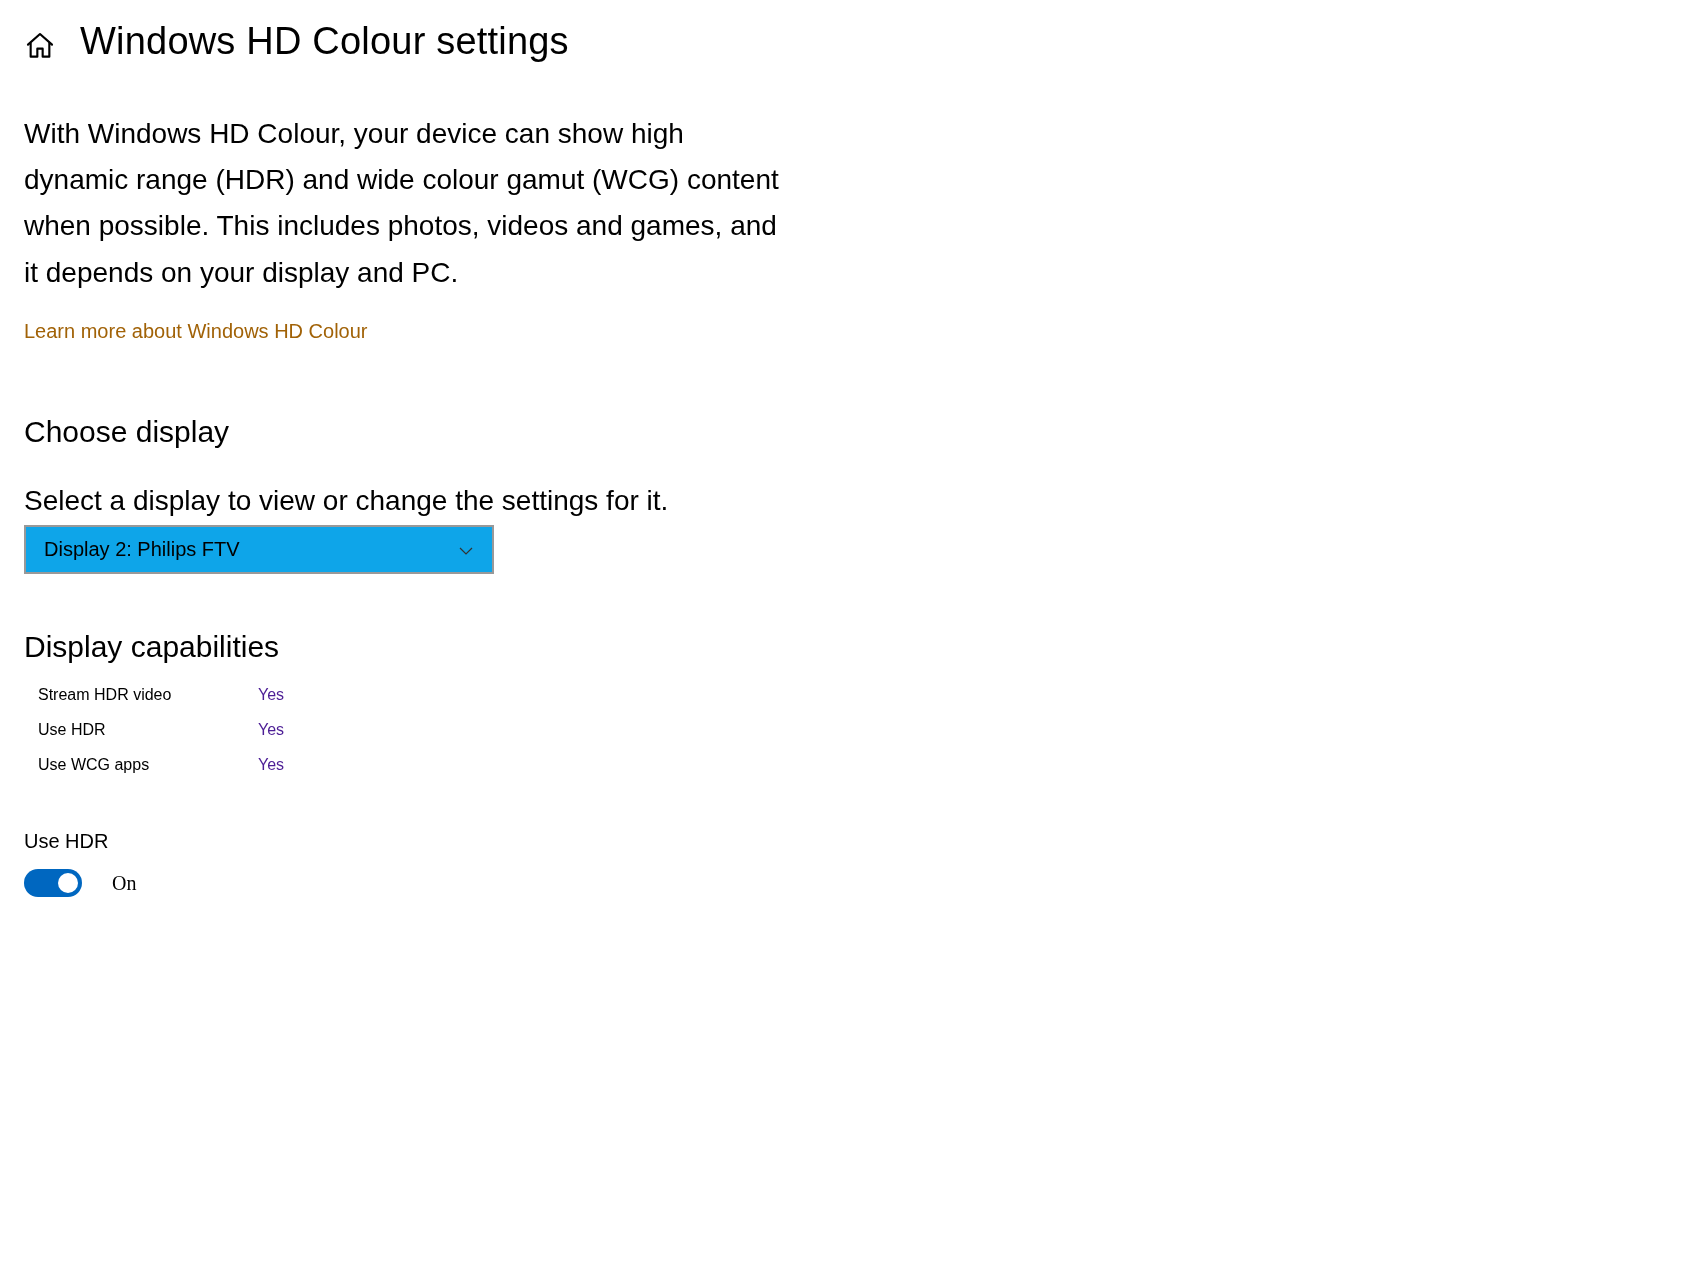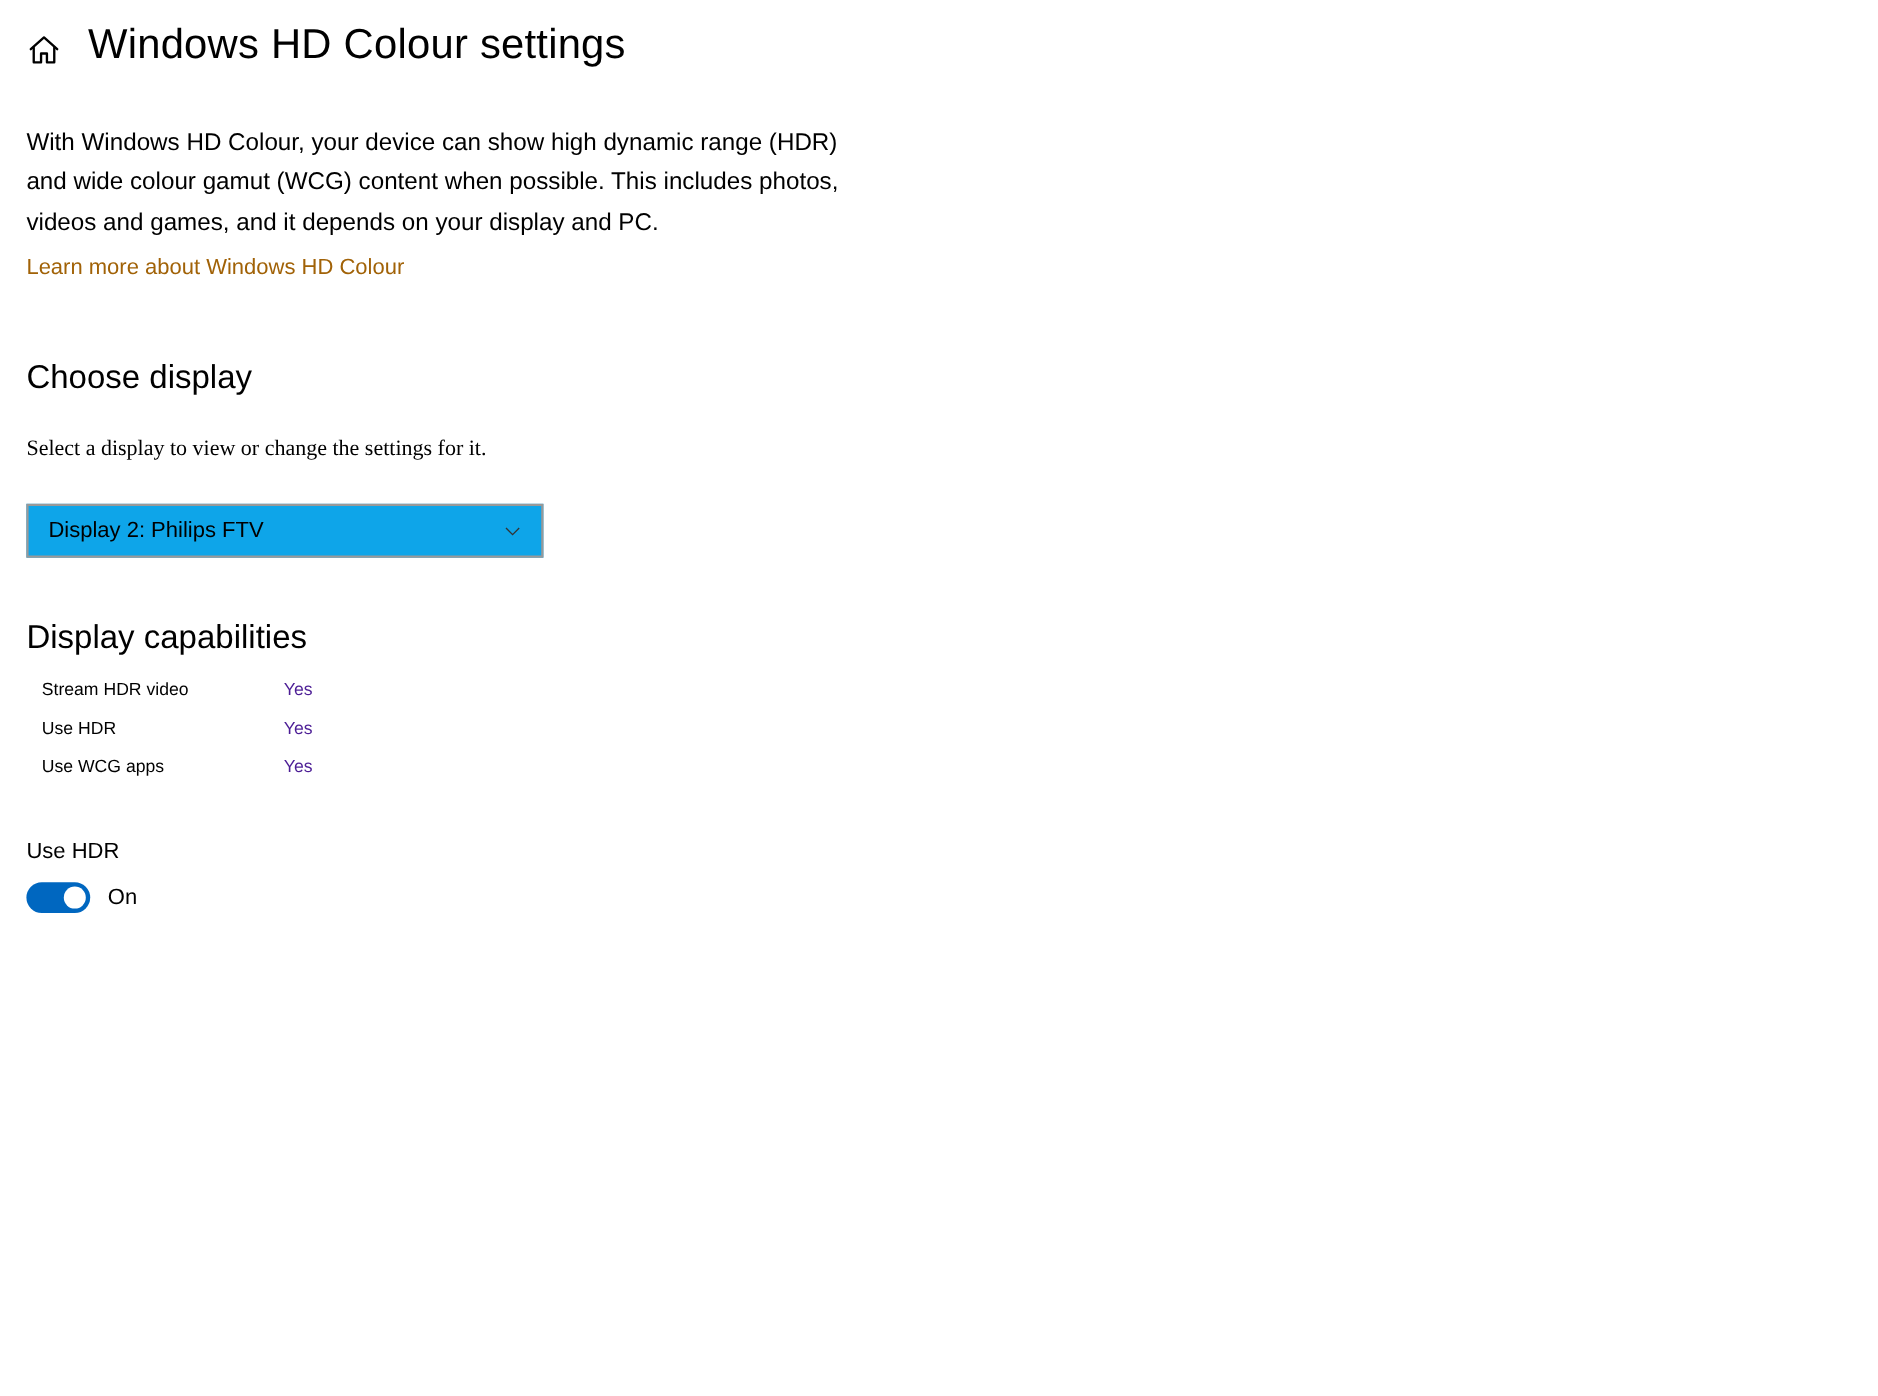--- a/index.html
+++ b/index.html
@@ -27,41 +27,40 @@
       flex-shrink: 0;
       position: relative;
       top: 4px;
     }
     .page-title {
       font-size: 38px;
       font-weight: 400;
       letter-spacing: 0.2px;
     }
     .description {
-      font-size: 22px;
+      font-size: 28px;
       line-height: 1.65;
       max-width: 760px;
-      margin-bottom: 12px;
+      margin-bottom: 24px;
     }
     .learn-more-link {
       font-size: 20px;
       color: #a16207;
       text-decoration: none;
       display: inline-block;
       margin-bottom: 72px;
     }
     .section-heading {
       font-size: 30px;
       font-weight: 400;
       margin-bottom: 36px;
     }
     .section-subtext {
-      font-size: 20px;
-      margin-bottom: 38px;
-      font-family: Liberation Serif, serif;
+      font-size: 28px;
+      margin-bottom: 8px;
     }
     .select-wrapper {
       position: relative;
       width: 470px;
       margin-bottom: 56px;
     }
     .select-box {
       width: 100%;
       height: 49px;
       border: 2px solid #999999;
@@ -93,21 +92,22 @@
     .cap-value {
       color: #4c1d95;
     }
     .toggle-section-label {
       font-size: 20px;
       margin-bottom: 16px;
     }
     .toggle-row {
       display: flex;
       align-items: center;
-      gap: 16px;
+      gap: 30px;
+      font-family: Liberation Serif, serif;
     }
     .toggle {
       width: 58px;
       height: 28px;
       border-radius: 14px;
       background: #0067c0;
       position: relative;
       cursor: pointer;
     }
     .toggle-knob {

